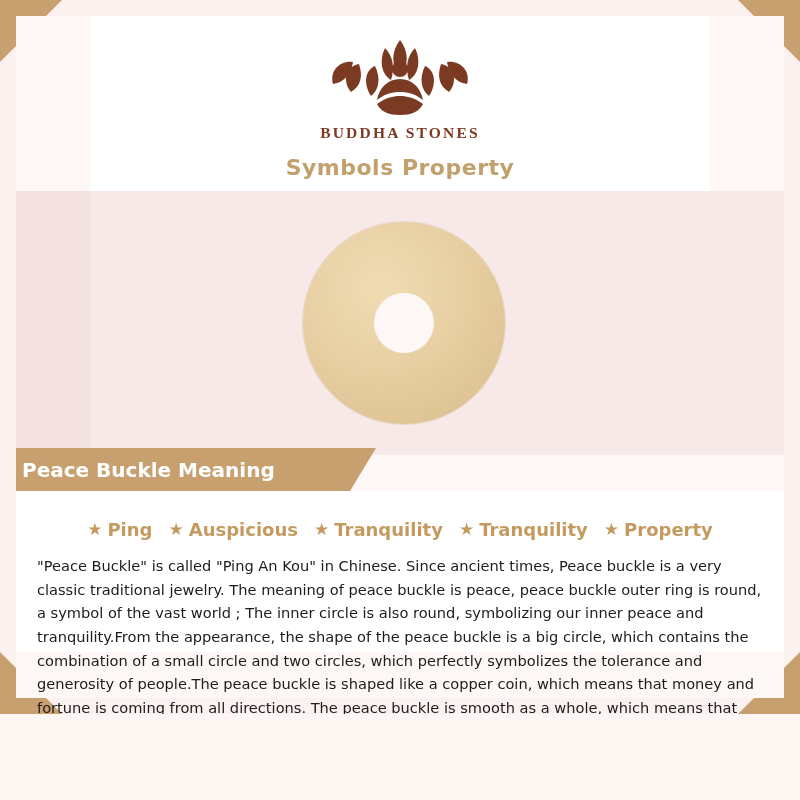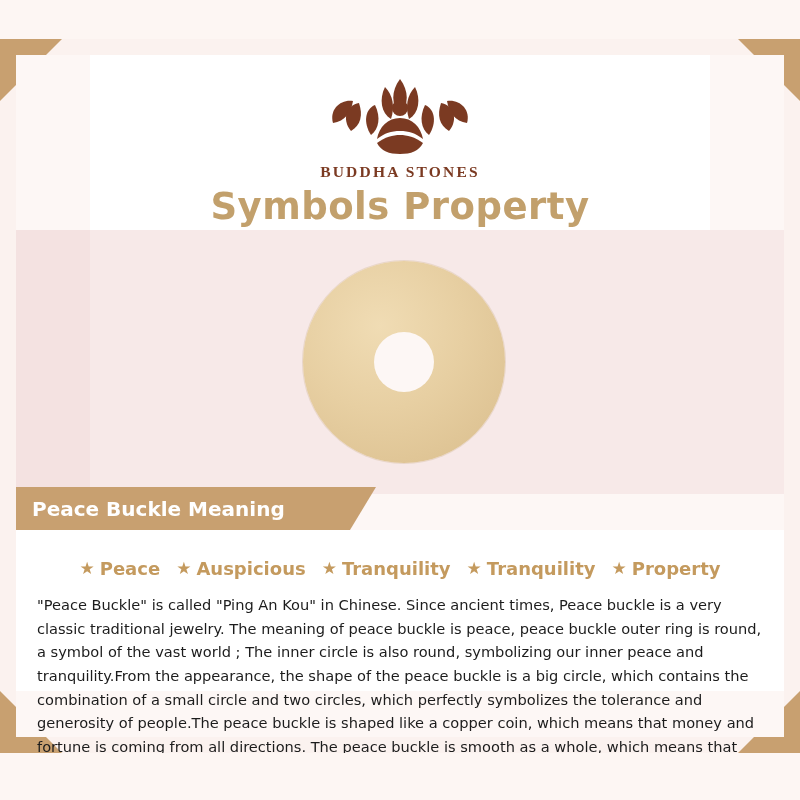--- a/index.html
+++ b/index.html
@@ -12,21 +12,20 @@
     font-family: "Liberation Sans", sans-serif;
     background: #fdf6f3;
     overflow: hidden;
   }
   .page {
     position: relative;
     width: 800px;
     height: 714px;
     background: #fbf2ef;
     overflow: hidden;
-    margin-top: 39px;
   }
   
   .corner {
     position: absolute;
     width: 0;
     height: 0;
     border-style: solid;
   }
   .corner-tl2 {
     top: 0; left: 0;
@@ -93,21 +92,21 @@
     top: 143px;
     left: 163px;
     width: 474px;
     height: 48px;
     background: #ffffff;
     display: flex;
     align-items: center;
     justify-content: center;
   }
   .title-band .title-text {
-    font-size: 37px;
+    font-size: 22px;
     font-weight: bold;
     color: #c2a06c;
     letter-spacing: 0.5px;
     font-family: "DejaVu Sans", sans-serif;
   }
 
   
   .pink-band {
     position: absolute;
     top: 191px;
@@ -164,21 +163,21 @@
     width: 0;
     height: 0;
     border-style: solid;
     border-width: 0 0 43px 26px;
     border-color: transparent transparent transparent #c8a070;
   }
   .ribbon-label {
     color: #ffffff;
     font-size: 20px;
     font-weight: bold;
-    padding-left: 16px;
+    padding-left: 6px;
     font-family: "DejaVu Sans", sans-serif;
   }
 
   
   .content {
     position: absolute;
     top: 491px;
     left: 16px;
     right: 16px;
     bottom: 62px;
@@ -266,21 +265,21 @@
 
   <div class="ribbon">
     <span class="ribbon-label">Peace Buckle Meaning</span>
   </div>
   <div class="ribbon-tip"></div>
 
   <div class="content">
     <div class="keywords">
       <span class="kw">
         <span class="star">★</span>
-        <span>Peace</span>
+        <span>Ping</span>
       </span>
       <span class="kw">
         <span class="star">★</span>
         <span>Auspicious</span>
       </span>
       <span class="kw">
         <span class="star">★</span>
         <span>Tranquility</span>
       </span>
       <span class="kw">

